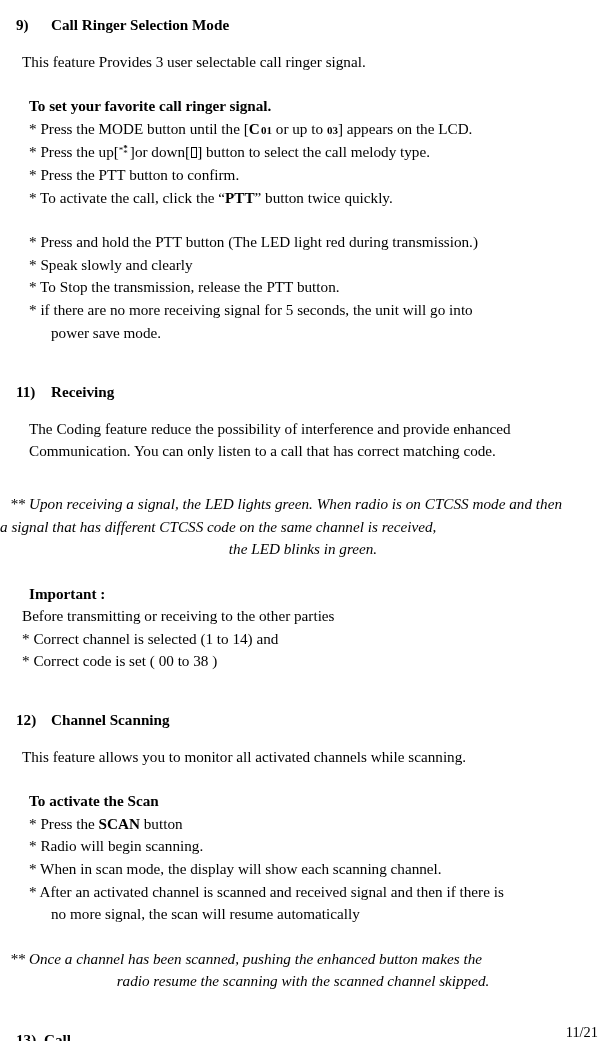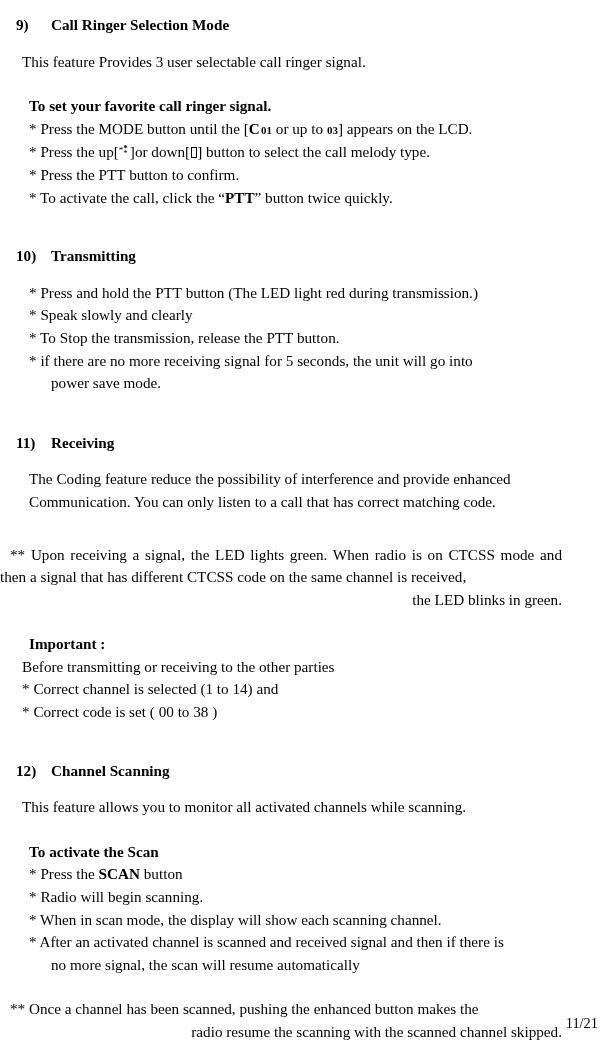--- a/index.html
+++ b/index.html
@@ -77,25 +77,26 @@
     text-align: left;
   }
 
   
   .note {
     display: block;
     margin: 0;
     width: 562px;
     text-align: justify;
     text-indent: 10px;
+    font-style: italic;
   }
   .note .last {
     display: block;
     text-indent: 0;
-    text-align: right;
+    text-align: center;
     padding-left: 44px;
   }
 
   
   .prose {
     display: block;
     margin: 0 0 8px 29px;
     width: 571px;
     text-align: justify;
   }
@@ -146,21 +147,21 @@
     border: 1px solid #000;
     box-sizing: border-box;
     vertical-align: -1px;
     margin: 0 0.5px;
   }
 
   
   .footer {
     position: absolute;
     right: 8px;
-    bottom: 20px;
+    bottom: 11px;
     font-size: 14.4px;
     line-height: 16px;
   }
 </style>
 </head>
 <body>
 
 <div class="page">
 
   <div class="sect-head"><span class="num">9)</span><span>Call Ringer Selection Mode</span></div>
@@ -174,21 +175,20 @@
   <div class="bul"><span>* Press the MODE button until the [</span><b class="big-bold">C</b><span> </span><span class="small-bold">01</span><span> or up to </span><span class="small-bold">03</span><span>] appears on the LCD.</span></div>
 
   <div class="bul"><span>* Press the up[</span><span class="glyph-up"><i class="a">*</i><i class="b">*</i><i class="c">*</i></span><span>]or down[</span><span class="glyph-tofu"></span><span>] button to select the call melody type.</span></div>
 
   <div class="bul">* Press the PTT button to confirm.</div>
 
   <div class="bul"><span>* To activate the call, click the “</span><b>PTT</b><span>” button twice quickly.</span></div>
 
   <span class="gap-sm"></span>
 
-  <div class="sect-head"><span class="num">10)</span><span>Transmitting</span></div>
 
   <div class="bul">* Press and hold the PTT button (The LED light red during transmission.)</div>
   <div class="bul">* Speak slowly and clearly</div>
   <div class="bul">* To Stop the transmission, release the PTT button.</div>
   <div class="bul just"><span>* if there are no more receiving signal for 5 seconds, the unit will go into</span><span class="cont">power save mode.</span></div>
 
   <span class="gap-md"></span>
 
   <div class="sect-head"><span class="num">11)</span><span>Receiving</span></div>
 

